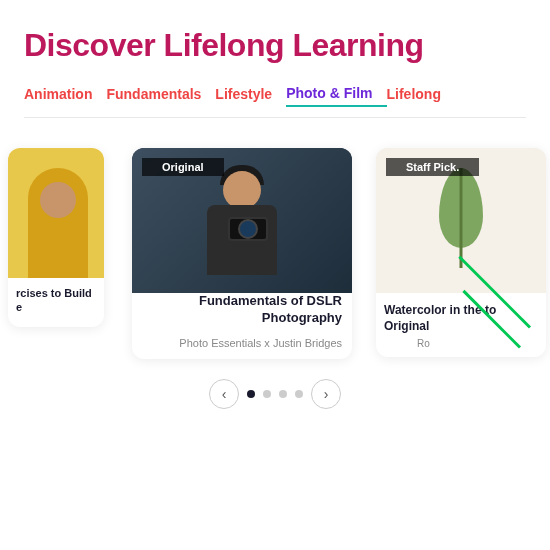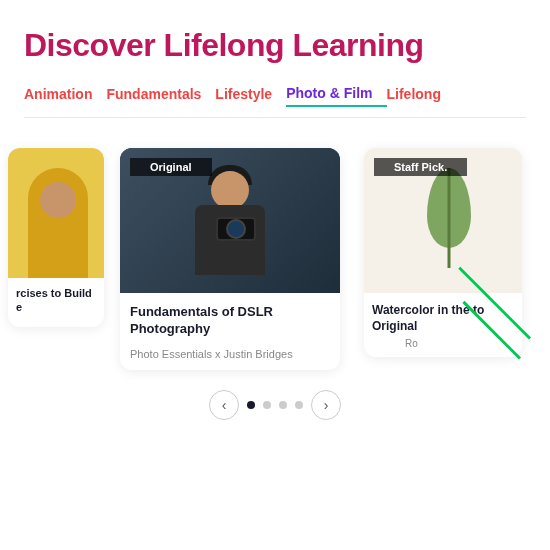--- a/index.html
+++ b/index.html
@@ -75,21 +75,21 @@
       border-radius: 12px;
       overflow: hidden;
       flex-shrink: 0;
       box-shadow: 0 2px 12px rgba(0,0,0,0.08);
     }
 
     
     .card-left {
       width: 96px;
       margin-left: 0;
-      margin-right: 4px;
+      margin-right: 16px;
     }
 
     .card-left .card-image {
       width: 100px;
       height: 130px;
       background: #e8c84a;
       position: relative;
       overflow: hidden;
     }
 
@@ -230,41 +230,41 @@
       left: 10px;
       background: rgba(0,0,0,0.65);
       color: #fff;
       font-size: 11px;
       font-weight: 600;
       padding: 3px 20px;
       border-radius: 0;
     }
 
     .card-center .card-body {
-      padding: 11px 10px 10px 10px;
-      text-align: left;
+      padding: 0 10px 10px 10px;
+      text-align: right;
     }
 
     .card-center .card-title {
       font-size: 13px;
       font-weight: 700;
       color: #1a1a2e;
       line-height: 1.3;
       margin-bottom: 6px;
     }
 
     .card-center .card-subtitle {
       font-size: 11px;
       color: #888;
       margin-top: 10px;
     }
 
     
     .card-right {
-      width: 158px;
+      width: 170px;
     }
 
     .card-right .card-image {
       width: 170px;
       height: 145px;
       background: #f0ece4;
       position: relative;
       overflow: hidden;
     }
 

